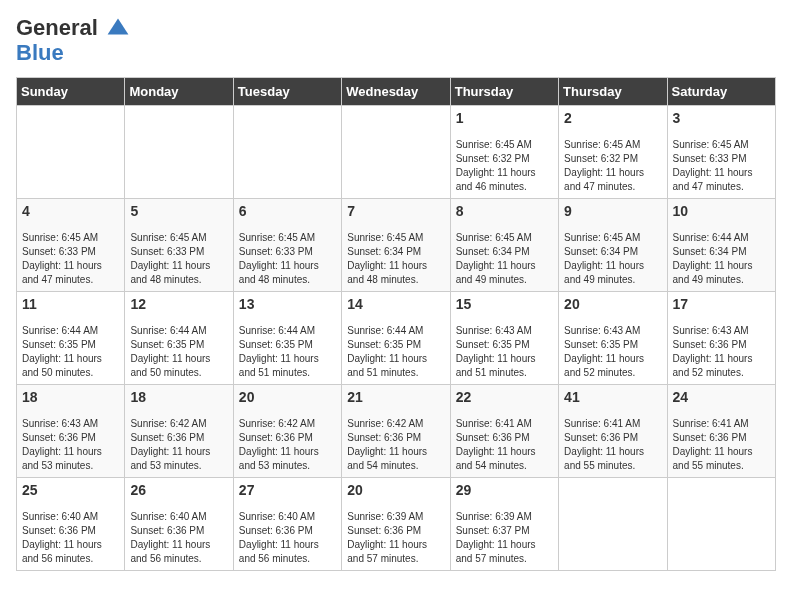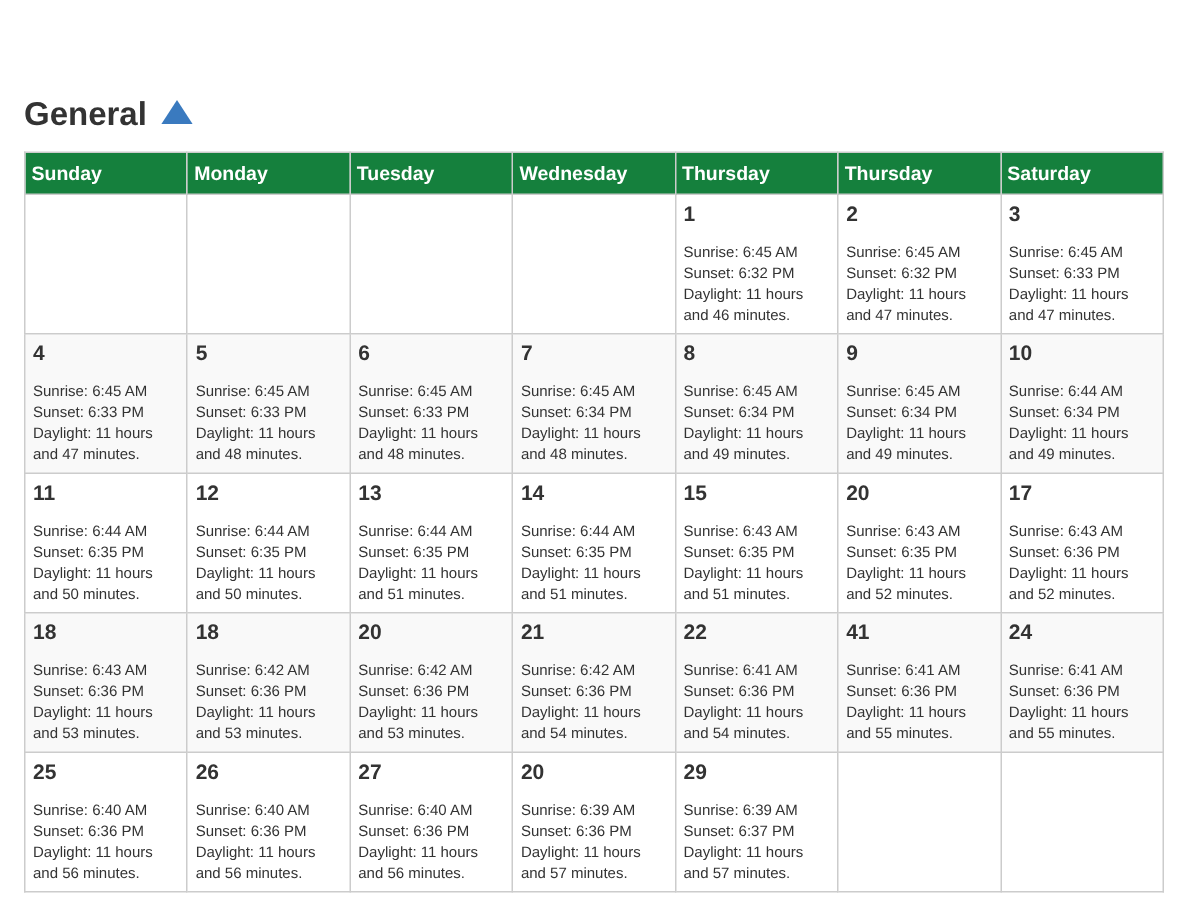--- a/index.html
+++ b/index.html
@@ -8,21 +8,20 @@
       background: #fff;
       width: 792px;
       min-height: 612px;
       padding: 16px;
     }
     .header {
       display: flex;
       justify-content: space-between;
       align-items: flex-start;
       margin-bottom: 12px;
-      margin-top: 48px;
     }
     .logo {
       display: flex;
       align-items: center;
     }
     .logo-icon {
       width: 28px;
       height: 28px;
       margin-left: 2px;
     }
@@ -75,36 +74,39 @@
     }
     .empty-cell {
       background: #fff;
     }
     tr:nth-child(even) td {
       background-color: #f9f9f9;
     }
     tr:nth-child(odd) td {
       background-color: #ffffff;
     }
-    thead tr th { background-color: #15803d; margin-left: 12px; }
+    thead tr th { background-color: #404040; margin-left: 12px; }
   </style>
 </head>
 <body>
 
 <div class="header">
   <div class="logo">
     <div>
       <div style="display:flex;align-items:center;">
         <div style="font-size:22px;font-weight:bold;color:#333;line-height:1.1;">
           <span>General</span>
           <svg class="logo-icon" viewBox="0 0 30 30" style="display:inline-block;vertical-align:middle;width:24px;height:24px;">
             <polygon points="15,2 28,22 2,22" fill="#3a7abf"></polygon>
           </svg>
         </div>
       </div>
+      <div style="font-size:22px;font-weight:bold;line-height:1.1;">
+        <span style="color:#3a7abf;">Blue</span>
+      </div>
     </div>
   </div>
 </div>
 
 <table>
   <thead>
     <tr>
     <th>Sunday</th>
         <th>Monday</th>
         <th>Tuesday</th>

